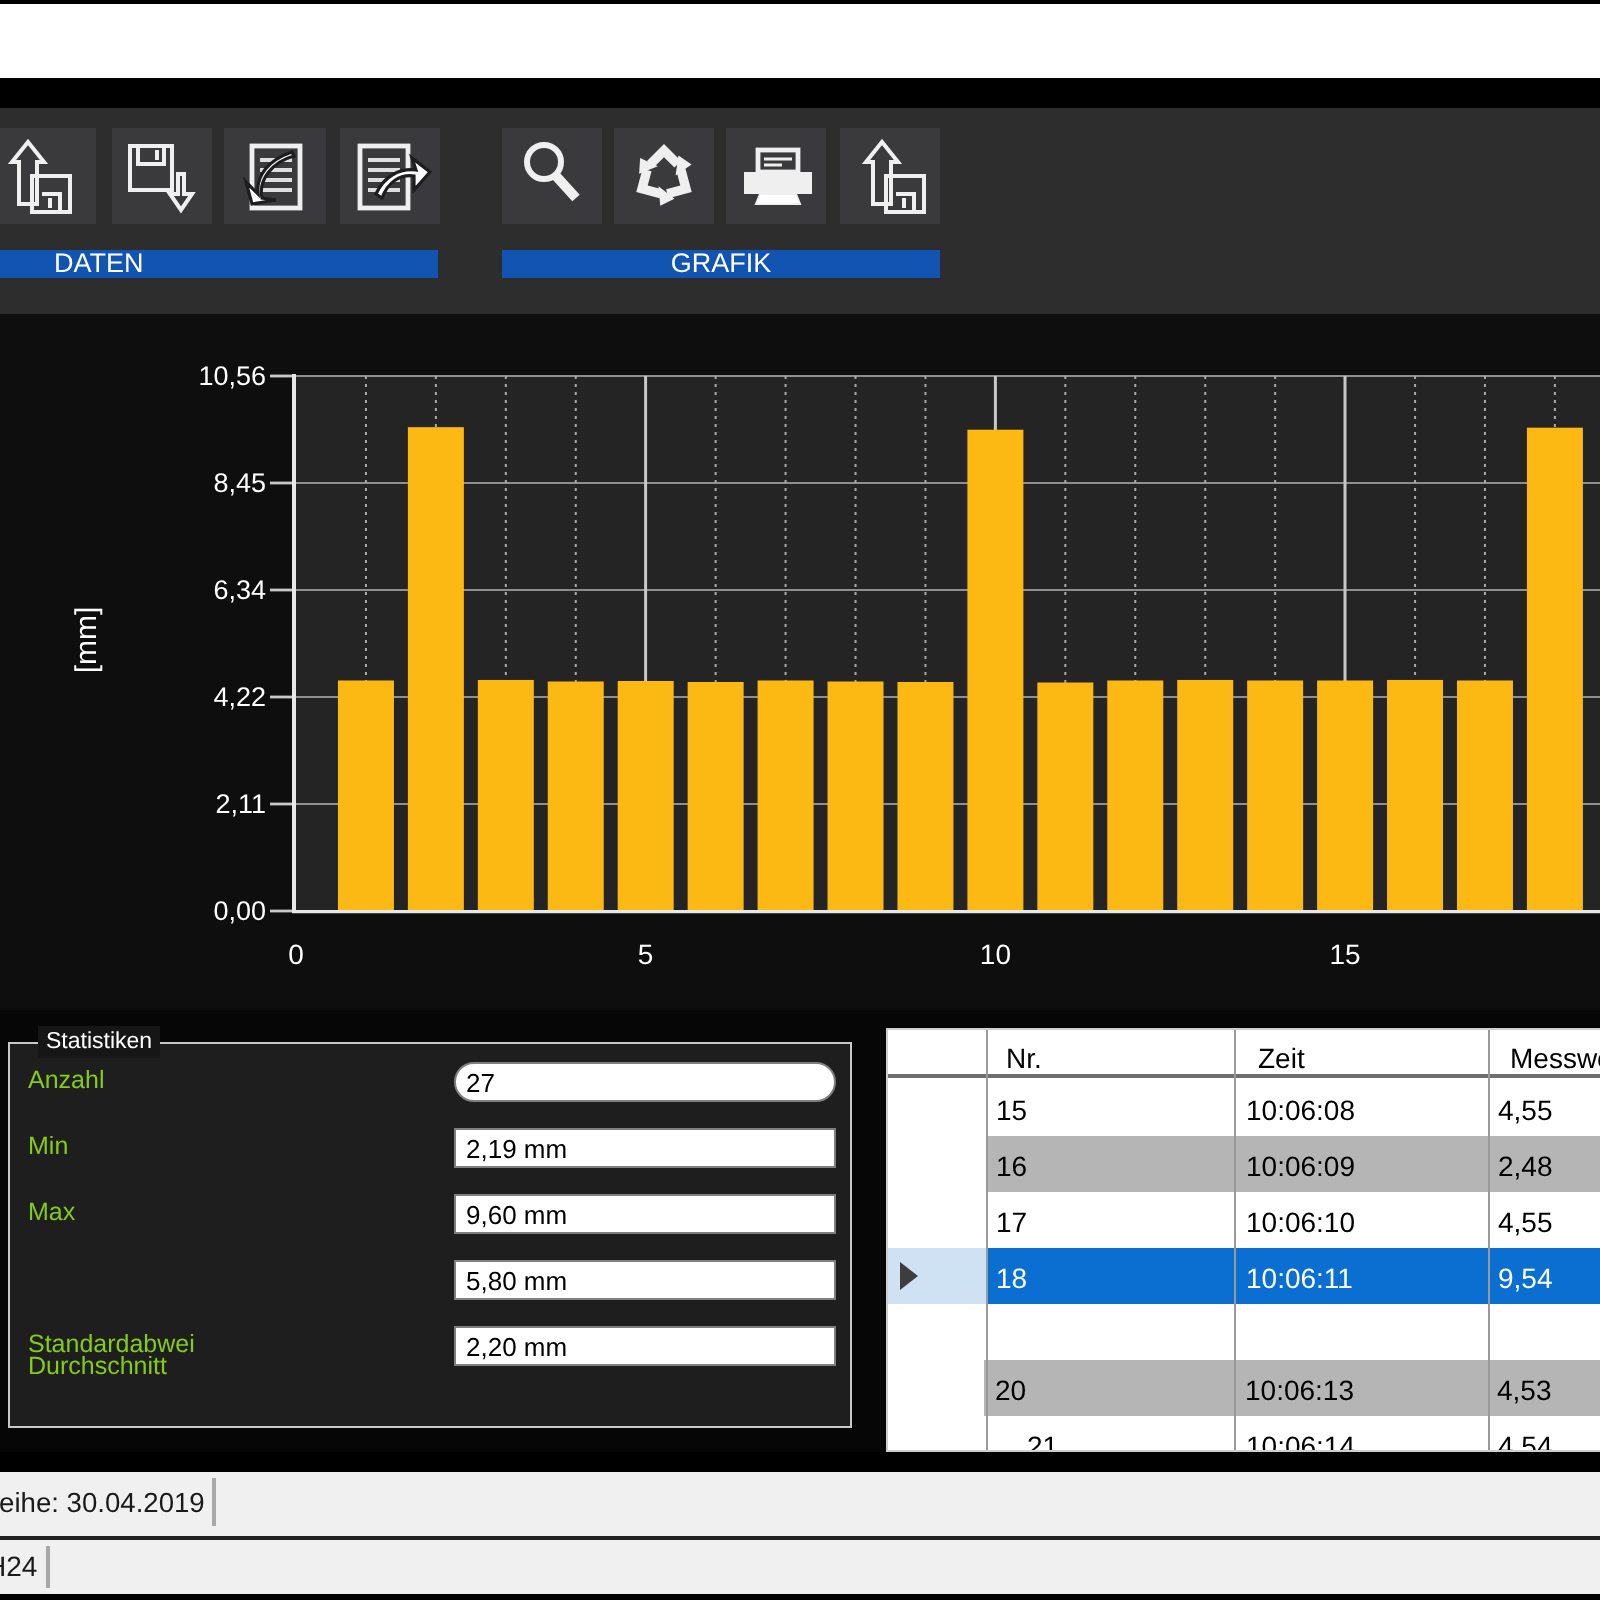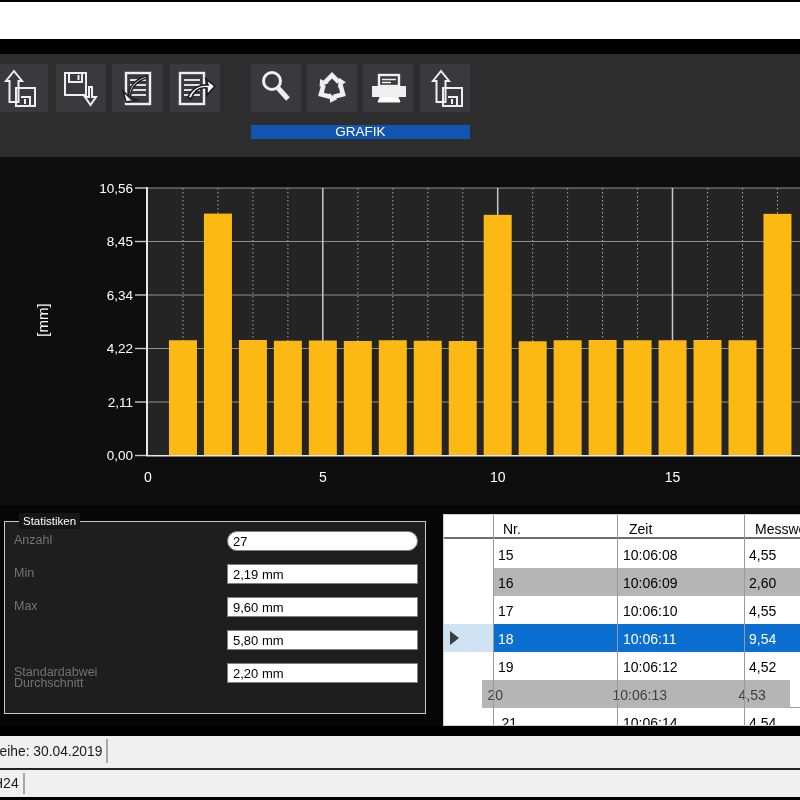--- a/index.html
+++ b/index.html
@@ -3,21 +3,21 @@
 <meta charset="utf-8">
 <style>
   * { margin:0; padding:0; box-sizing:border-box; }
   html,body { width:800px; height:800px; overflow:hidden; background:#000; }
   body { font-family:"Liberation Sans", sans-serif; }
   #page { position:relative; width:800px; height:800px; background:#000; overflow:hidden; }
   .abs { position:absolute; }
   .btn { position:absolute; top:64px; height:48px; background:#3a3a3c; }
   .bluebar { position:absolute; top:125px; height:14px; background:#1254b2; color:#fff;
              font-size:13.5px; line-height:14px; }
-  .lbl { position:absolute; color:#737373; font-size:12.5px; }
+  .lbl { position:absolute; color:#84cc16; font-size:12.5px; }
   .inp { position:absolute; left:227px; width:191px; height:20px; background:#fff;
          border:1px solid #7f7f7f; color:#000; font-size:13px; line-height:19px; padding-left:5px; }
 </style>
 </head>
 <body>
 <div id="page">
 
   <div class="abs" style="left:0;top:0;width:800px;height:2px;background:#000;"></div>
   <div class="abs" style="left:0;top:2px;width:800px;height:37px;background:#fff;"></div>
   <div class="abs" style="left:0;top:39px;width:800px;height:15px;background:#000;"></div>
@@ -104,20 +104,23 @@
   <div class="btn" style="left:420px;width:50px;" id="b8">
     <svg width="50" height="48" viewBox="0 0 50 48" xmlns="http://www.w3.org/2000/svg">
       <g stroke="#efefef" stroke-width="2" fill="none">
         <path d="M21 7 L29 17 L25.5 17 L25.5 38 L16.5 38 L16.5 17 L13 17 Z"></path>
         <path d="M23 24 H42 V42 H23 Z"></path>
         <path d="M28 33 H37 V42 H28"></path>
         <line x1="32" y1="35" x2="32" y2="40"></line>
       </g>
     </svg>
   </div>
+  <div class="bluebar" style="left:0;width:219px;">
+      <span style="position:absolute;left:27px;">DATEN</span>
+    </div>
   <div class="bluebar" style="left:251px;width:219px;text-align:center;">GRAFIK</div>
 
   <div class="abs" style="left:0;top:157px;width:800px;height:348px;background:#0e0e0e;"></div>
   <svg class="abs" style="left:0;top:157px;" width="800" height="348" xmlns="http://www.w3.org/2000/svg">
     <rect x="148" y="31" width="652" height="267.5" fill="#242424"></rect>
 
     <g stroke="#8f8f8f" stroke-width="1">
       <line x1="148" y1="31" x2="800" y2="31"></line>
       <line x1="148" y1="84.5" x2="800" y2="84.5"></line>
       <line x1="148" y1="138" x2="800" y2="138"></line>
@@ -225,60 +228,52 @@
           <span style="position:absolute;left:5.5px;top:7px;">15</span>
           <span style="position:absolute;left:130.5px;top:7px;">10:06:08</span>
           <span style="position:absolute;left:256.5px;top:7px;">4,55</span>
         </div>
       </div>
       <div style="position:absolute;left:0;top:53.5px;width:283px;height:28px;border-bottom:1px solid #9a9a9a;padding-left:46px;">
         <div style="position:absolute;left:0;top:0;width:49.5px;height:28px;background:#fff;"></div>
         <div style="position:absolute;left:49.5px;top:0;width:307.5px;height:28px;background:#b5b5b5;color:#000;font-size:14px;">
           <span style="position:absolute;left:5.5px;top:7px;">16</span>
           <span style="position:absolute;left:130.5px;top:7px;">10:06:09</span>
-          <span style="position:absolute;left:256.5px;top:7px;">2,60</span>
+          <span style="position:absolute;left:256.5px;top:7px;">2,48</span>
         </div>
       </div>
       <div style="position:absolute;left:0;top:81.5px;width:357px;height:28px;border-bottom:1px solid #9a9a9a;">
         <div style="position:absolute;left:0;top:0;width:49.5px;height:28px;background:#fff;"></div>
         <div style="position:absolute;left:49.5px;top:0;width:307.5px;height:28px;background:#ffffff;color:#000;font-size:14px;">
           <span style="position:absolute;left:5.5px;top:7px;">17</span>
           <span style="position:absolute;left:130.5px;top:7px;">10:06:10</span>
           <span style="position:absolute;left:256.5px;top:7px;">4,55</span>
         </div>
       </div>
       <div style="position:absolute;left:0;top:109.5px;width:357px;height:28px;border-bottom:1px solid #9a9a9a;">
         <div style="position:absolute;left:0;top:0;width:49.5px;height:28px;background:#cfe2f3;"></div>
         <div style="position:absolute;left:49.5px;top:0;width:307.5px;height:28px;background:#0b6fd2;color:#fff;font-size:14px;">
           <span style="position:absolute;left:5.5px;top:7px;">18</span>
           <span style="position:absolute;left:130.5px;top:7px;">10:06:11</span>
           <span style="position:absolute;left:256.5px;top:7px;">9,54</span>
         </div>
         <div style="position:absolute;left:7px;top:7px;width:0;height:0;border-left:9px solid #3d3d3d;border-top:7px solid transparent;border-bottom:7px solid transparent;"></div>
       </div>
-      <div style="position:absolute;left:0;top:137.5px;width:357px;height:28px;border-bottom:1px solid #9a9a9a;">
-        <div style="position:absolute;left:0;top:0;width:49.5px;height:28px;background:#fff;"></div>
-        <div style="position:absolute;left:49.5px;top:0;width:307.5px;height:28px;background:#ffffff;color:#000;font-size:14px;">
-          <span style="position:absolute;left:5.5px;top:7px;">19</span>
-          <span style="position:absolute;left:130.5px;top:7px;">10:06:12</span>
-          <span style="position:absolute;left:256.5px;top:7px;">4,52</span>
-        </div>
-      </div>
       <div style="position:absolute;left:0;top:165.5px;width:357px;height:28px;border-bottom:1px solid #9a9a9a;">
         <div style="position:absolute;left:0;top:0;width:49.5px;height:28px;background:#fff;"></div>
-        <div style="position:absolute;left:39px;top:0;width:307.5px;height:28px;background:#b5b5b5;color:#404040;font-size:14px;">
+        <div style="position:absolute;left:49px;top:0;width:307.5px;height:28px;background:#b5b5b5;color:#000000;font-size:14px;">
           <span style="position:absolute;left:5.5px;top:7px;">20</span>
           <span style="position:absolute;left:130.5px;top:7px;">10:06:13</span>
           <span style="position:absolute;left:256.5px;top:7px;">4,53</span>
         </div>
       </div>
       <div style="position:absolute;left:0;top:193.5px;width:357px;height:28px;border-bottom:1px solid #9a9a9a;">
         <div style="position:absolute;left:0;top:0;width:49.5px;height:28px;background:#fff;"></div>
         <div style="position:absolute;left:49.5px;top:0;width:307.5px;height:28px;background:#ffffff;color:#000;font-size:14px;">
-          <span style="position:absolute;left:9px;top:7px;">21</span>
+          <span style="position:absolute;left:21px;top:7px;">21</span>
           <span style="position:absolute;left:130.5px;top:7px;">10:06:14</span>
           <span style="position:absolute;left:256.5px;top:7px;">4,54</span>
         </div>
       </div>
       <div style="position:absolute;left:49.5px;top:0;width:1px;height:212px;background:#9a9a9a;"></div>
       <div style="position:absolute;left:174px;top:0;width:1px;height:212px;background:#9a9a9a;"></div>
       <div style="position:absolute;left:301px;top:0;width:1px;height:212px;background:#9a9a9a;"></div>
       <div style="position:absolute;left:0;top:0;width:357px;height:212px;border:1px solid #cfcfcf;border-right:none;"></div>
     </div>
 

